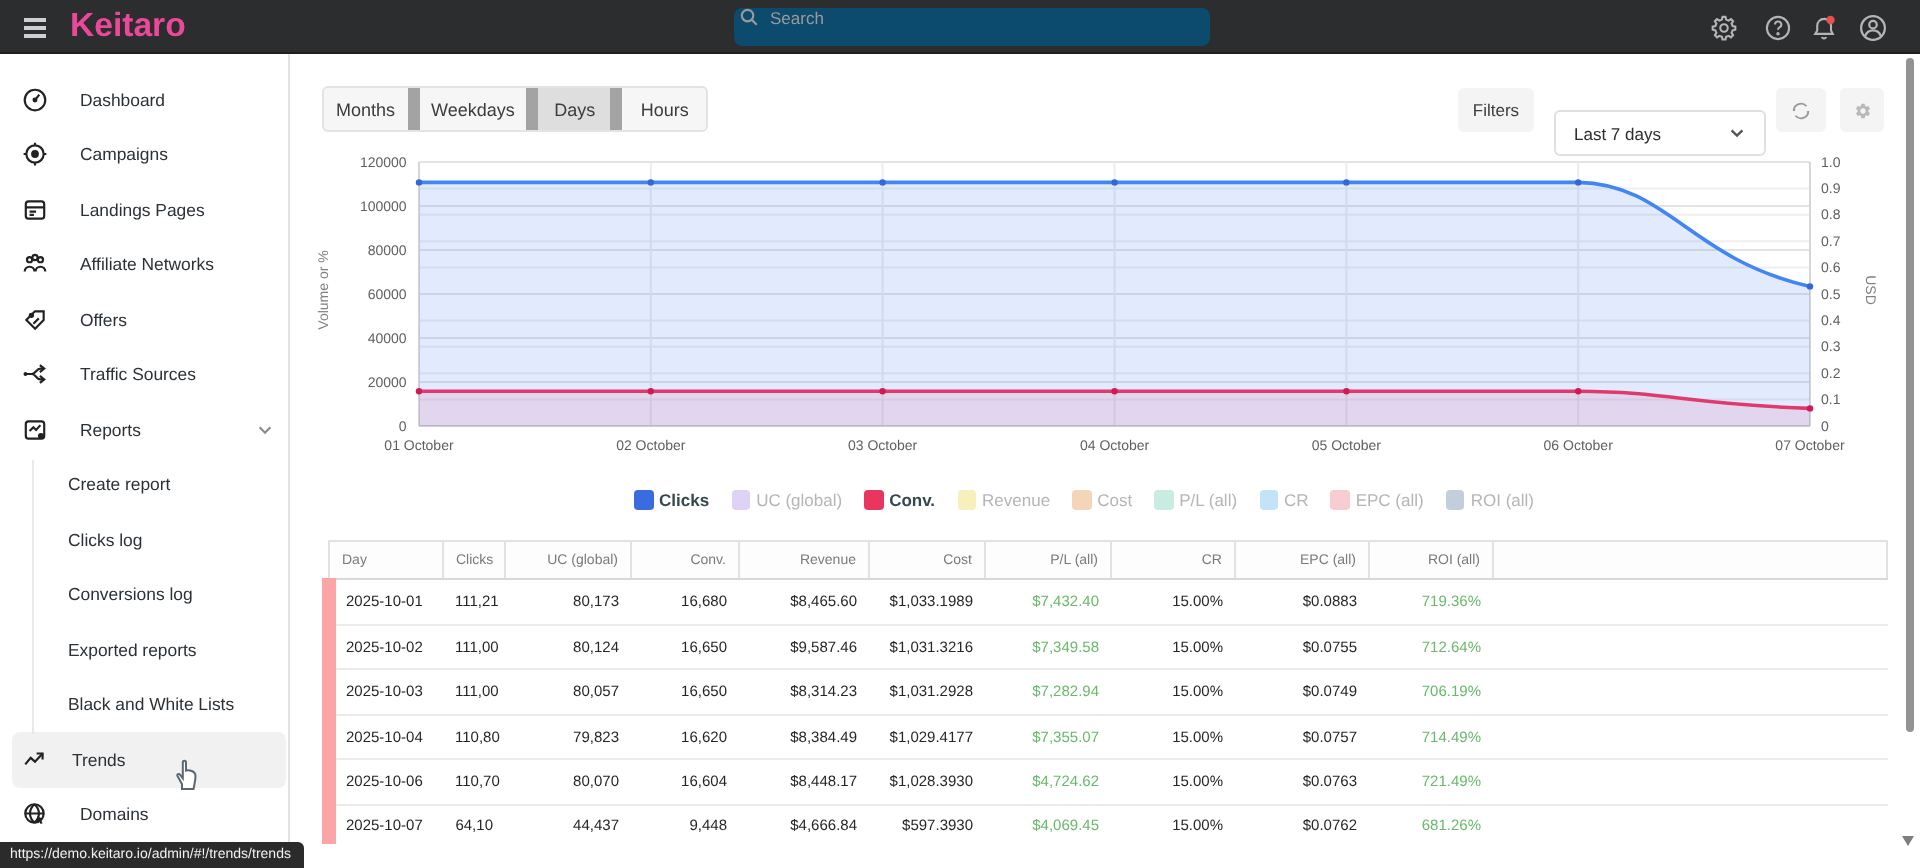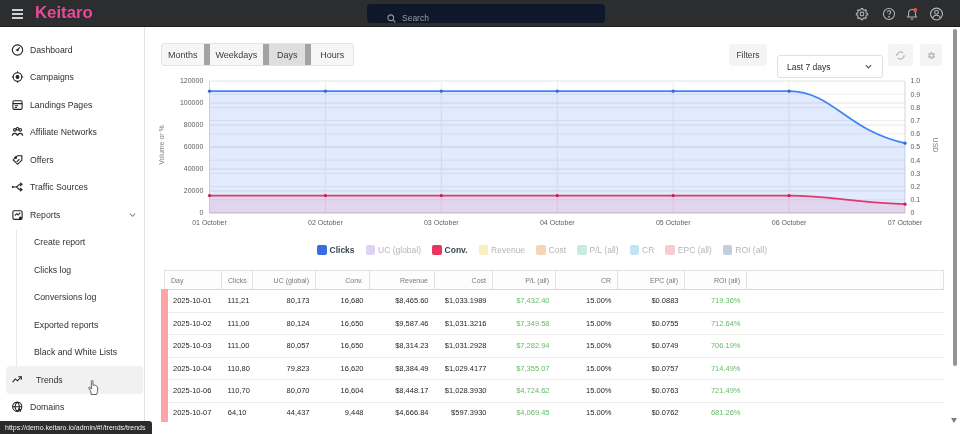--- a/index.html
+++ b/index.html
@@ -9,33 +9,33 @@
 
 
 .topbar { position:absolute; left:0; top:0; width:960px; height:27px; background:#2b2d2f;
   border-bottom:1px solid #1d1f21; }
 .burger { position:absolute; left:12px; top:9px; width:11px; height:9px; }
 .burger div { height:2px; background:#d0d0d0; margin-bottom:2px; }
 .logo { position:absolute; left:35px; top:3px; font-size:16.8px; font-weight:bold;
   color:#ec4899; letter-spacing:0; }
 .demo { position:absolute; left:105px; top:8px; font-size:7.5px; color:#9a9a9a;margin-top:37px; }
 .search { position:absolute; left:367px; top:4px; width:238px; height:19px;
-  background:#0f172a; border-radius:4px; color:#9a9a9a; font-size:8.5px;
-  display:flex; align-items:flex-end; padding-left:20px; }
+  background:#0c4a6e; border-radius:4px; color:#9a9a9a; font-size:8.5px;
+  display:flex; align-items:flex-start; padding-left:3px; }
 .search svg { margin-right:6px; }
 .topicons svg { position:absolute; top:50%; transform:translateY(-50%); }
 .topicons { position:absolute; left:0; top:0; width:960px; height:27px; }
 
 
 .sidebar { position:absolute; left:0; top:27px; width:145px; height:407px;
   background:#fff; border-right:1px solid #e4e4e4; padding-top:9px; }
 .mi { position:relative; height:27.5px; display:flex; align-items:center;
   font-size:8.7px; color:#2b3136; }
 .mi .ic { position:absolute; left:11px; top:50%; transform:translateY(-50%); width:13px; height:13px; }
-.mi .txt { margin-left:30px; }
+.mi .txt { margin-left:40px; }
 .mi .sub { margin-left:34px; }
 .mi.sel { background:#f1f1f1; border-radius:4px; margin:0 1px 0 6px; }
 .mi.sel .ic { left:5px; }
 .mi.sel .txt { margin-left:30px; }
 .chev { position:absolute; right:7px; top:50%; transform:translateY(-50%); }
 
 
 .tabs { position:absolute; left:161px; top:43px; height:23px; display:flex;
   background:#f6f6f6; border:1px solid #e3e3e3; border-radius:3px; overflow:hidden; }
 .tab { padding:0 6px; min-width:42px; justify-content:center; display:flex; align-items:center; font-size:9px; color:#3c3c3c;

